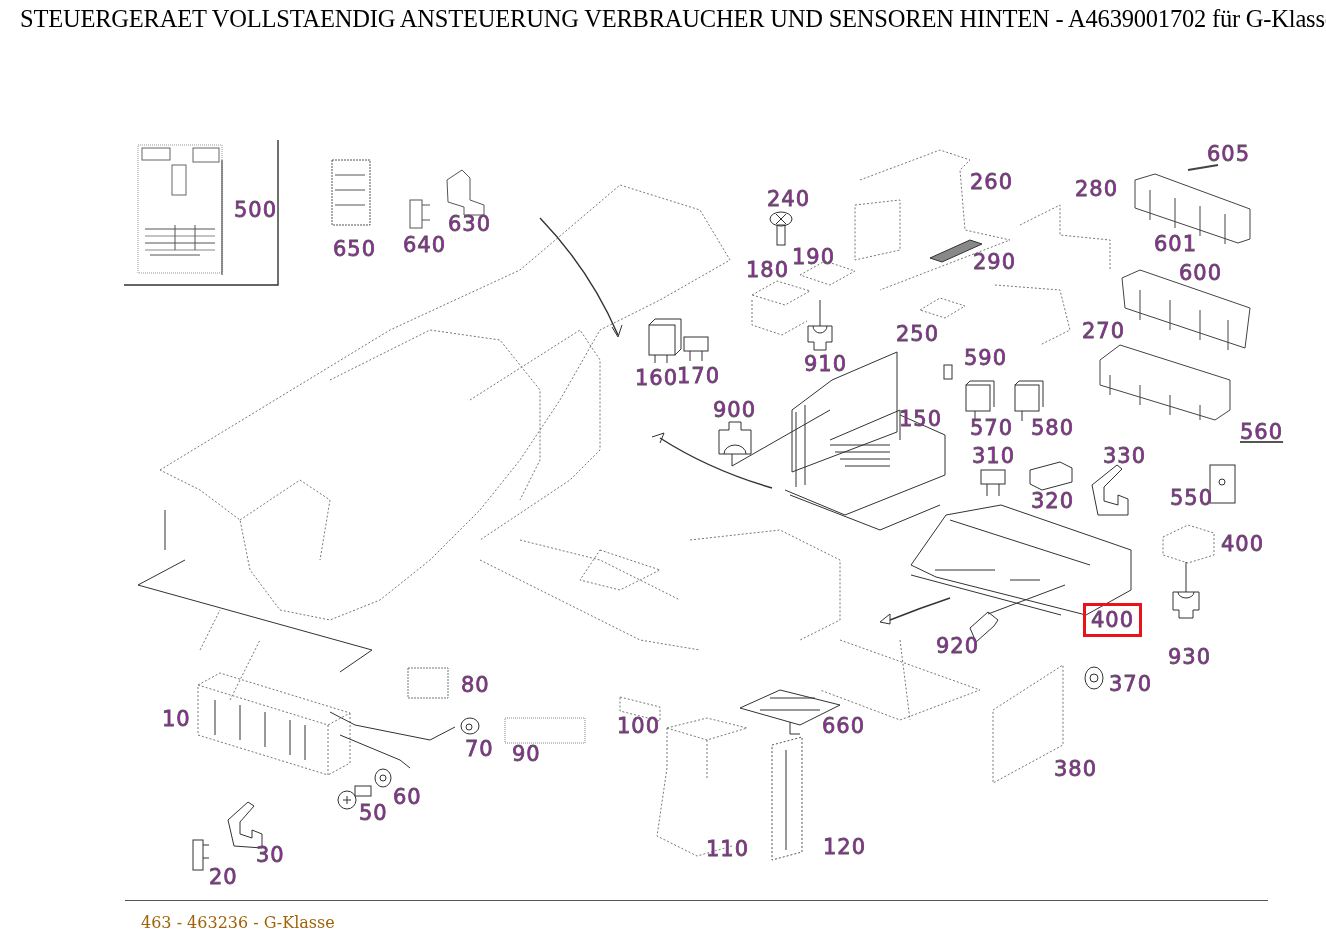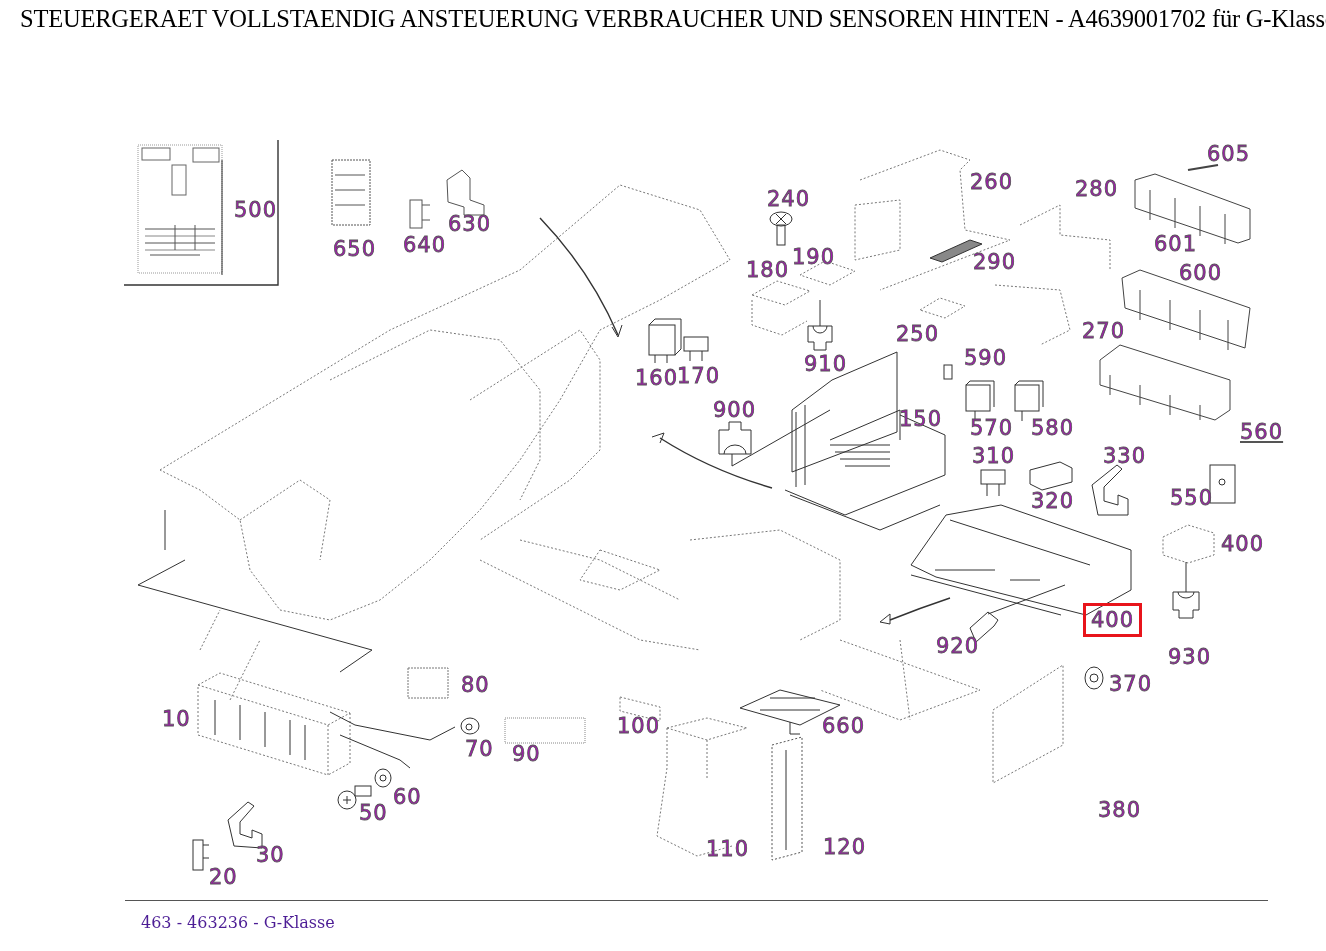--- a/index.html
+++ b/index.html
@@ -18,21 +18,21 @@
     font-size: 21px; line-height: 22px; color: #a21caf;
     -webkit-text-stroke: 0.8px #555; letter-spacing: 1px; white-space: nowrap;
     cursor: pointer;
   }
   .label.highlight {
     outline: 3px solid #e8141b; outline-offset: 3px; padding: 0 2px;
   }
   .footer-rule { position: absolute; left: 125px; top: 900px; width: 1143px; height: 1px; background: #555; }
   .footer-text {
     position: absolute; left: 141px; top: 913px;
-    font-family: "DejaVu Serif", "Liberation Serif", serif; font-size: 16px; color: #4c1d95;
+    font-family: "DejaVu Serif", "Liberation Serif", serif; font-size: 16px; color: #a16207;
   }
 </style>
 </head>
 <body>
 
 <div class="title">STEUERGERAET VOLLSTAENDIG ANSTEUERUNG VERBRAUCHER UND SENSOREN HINTEN - A4639001702 für G-Klasse</div>
 
 <svg class="diagram" viewBox="0 0 1326 951" xmlns="http://www.w3.org/2000/svg">
   <g fill="none" stroke="#444" stroke-width="1">
 
@@ -306,21 +306,21 @@
     <span class="label highlight" style="left: 1089px; top: 609px; outline-color: rgb(232, 20, 27);">400</span>
     <span class="label" style="left: 1168px; top: 646px;">930</span>
     <span class="label" style="left: 936px; top: 635px;">920</span>
     <span class="label" style="left: 461px; top: 674px;">80</span>
     <span class="label" style="left: 162px; top: 708px;">10</span>
     <span class="label" style="left: 465px; top: 738px;">70</span>
     <span class="label" style="left: 512px; top: 743px;">90</span>
     <span class="label" style="left: 617px; top: 715px;">100</span>
     <span class="label" style="left: 822px; top: 715px;">660</span>
     <span class="label" style="left: 1109px; top: 673px;">370</span>
-    <span class="label" style="left: 1054px; top: 799px; margin-left: 44px;">380</span>
+    <span class="label" style="left: 1054px; top: 758px;">380</span>
     <span class="label" style="left: 359px; top: 802px;">50</span>
     <span class="label" style="left: 393px; top: 786px;">60</span>
     <span class="label" style="left: 256px; top: 844px;">30</span>
     <span class="label" style="left: 209px; top: 866px;">20</span>
     <span class="label" style="left: 706px; top: 838px;">110</span>
     <span class="label" style="left: 823px; top: 836px;">120</span>
   </div>
 
 <div class="footer-rule"></div>
 <div class="footer-text">463 - 463236 - G-Klasse</div>

